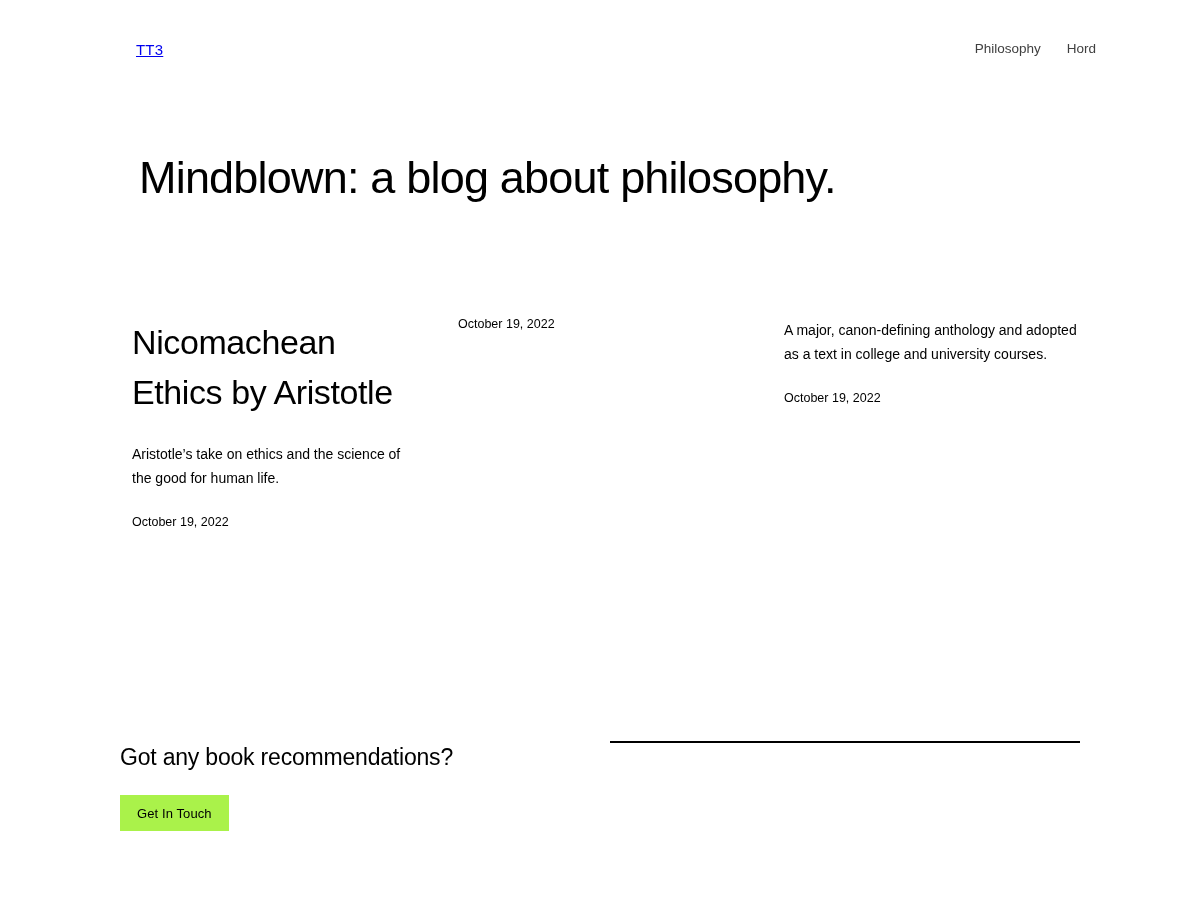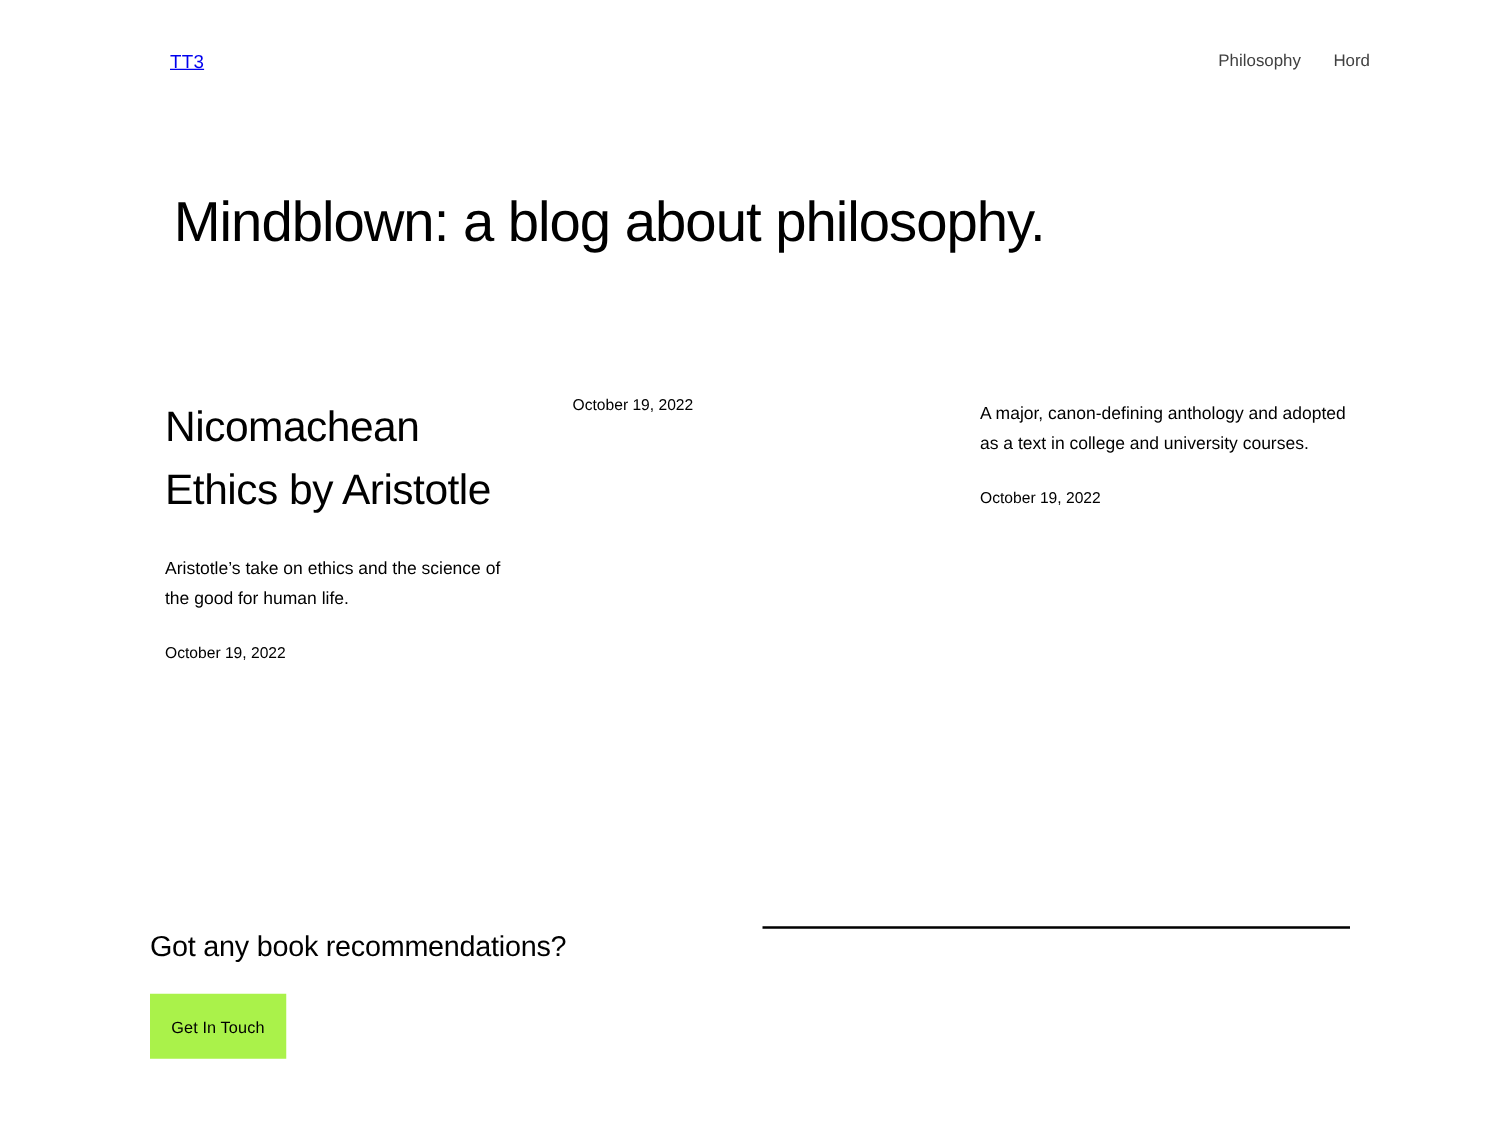--- a/index.html
+++ b/index.html
@@ -122,21 +122,21 @@
     letter-spacing: -0.2px;
     line-height: 1.3;
   }
   .cta-button {
     position: absolute;
     left: 0;
     top: 60px;
     display: inline-flex;
     align-items: center;
     justify-content: center;
-    height: 52px;
+    height: 36px;
     padding: 0 17px;
     background: #aaf24a;
     border: none;
     font-family: "Liberation Sans", sans-serif;
     font-size: 13px;
     font-weight: 400;
     color: #000;
     cursor: pointer;
     letter-spacing: 0.1px;
   }

